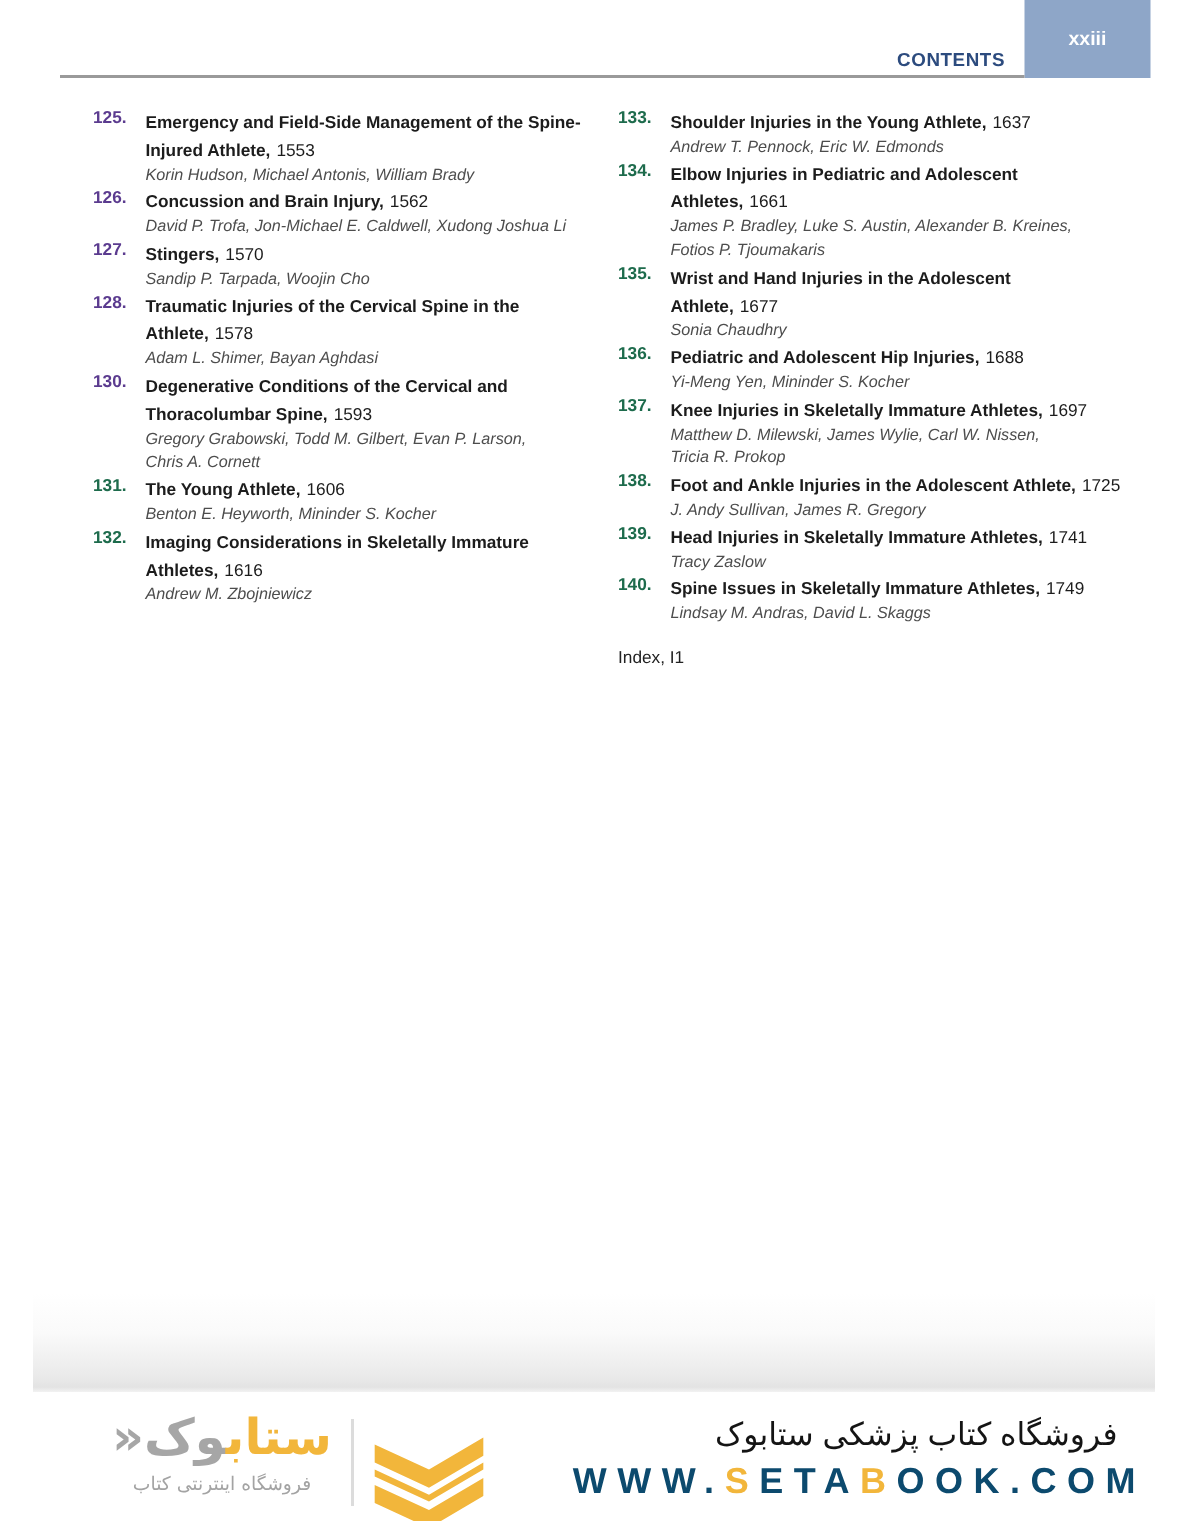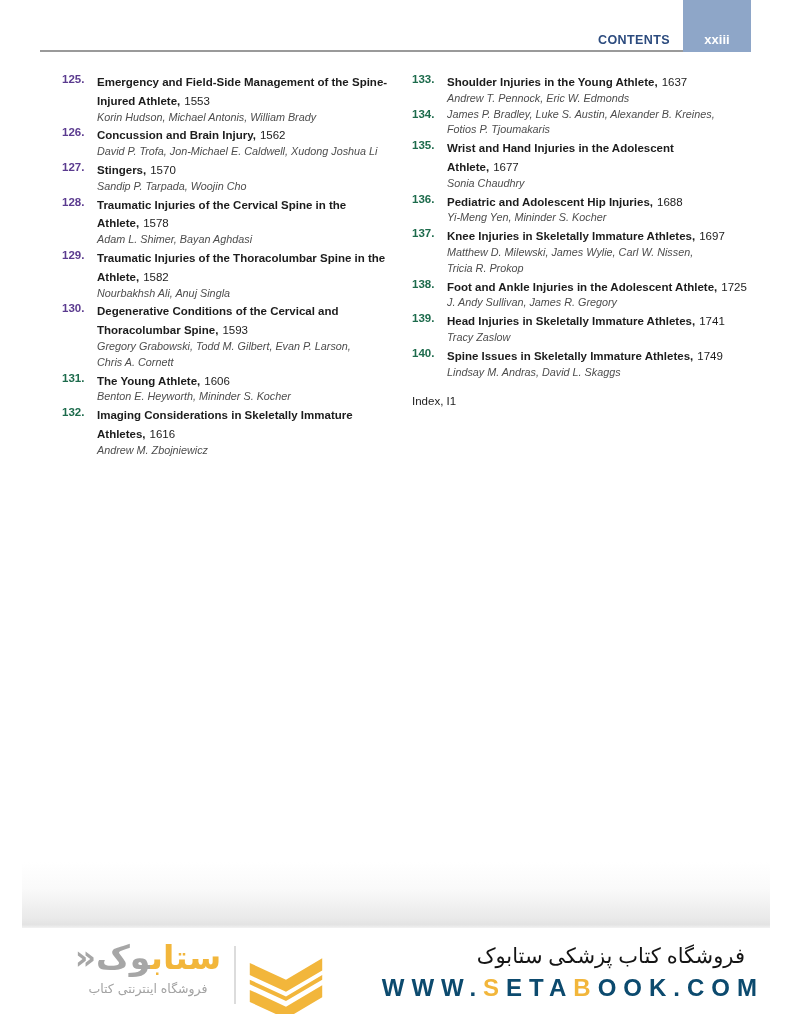--- a/index.html
+++ b/index.html
@@ -2,23 +2,23 @@
 <html style="--purple: #5B3B8F; --green: #1D6B4C; --accent: #F2B63B; --tab: #8EA6C8; --navy: #2C4B7E;"><head>
 <meta charset="utf-8">
 <style>
   html,body{margin:0;padding:0;background:#fff;}
   .page{position:relative;width:792px;height:1014px;background:#ffffff;
         font-family:"Liberation Sans",sans-serif;overflow:hidden;}
 
   
   .contents-label{position:absolute;top:33px;left:0;width:670px;text-align:right;
         font-size:12.5px;font-weight:bold;letter-spacing:.4px;color:var(--navy);}
-  .page-tab{position:absolute;top:0;left:683px;width:68px;height:52px;background:var(--tab);
+  .page-tab{position:absolute;top:0;left:683px;width:84px;height:52px;background:var(--tab);
         display:flex;align-items:flex-end;justify-content:center;box-sizing:border-box;
-        padding-bottom:5px;color:#ffffff;font-weight:bold;font-size:13px;}
+        padding-bottom:19px;color:#ffffff;font-weight:bold;font-size:13px;}
   .header-rule{position:absolute;top:50px;left:40px;width:643px;height:2px;background:#9a9a9a;}
 
   
   .col{position:absolute;top:72px;}
   .col-left{left:62px;width:330px;}
   .col-right{left:412px;width:358px;}
 
   .entry{display:flex;align-items:flex-start;}
   .entry .num{flex:none;width:35px;font-weight:bold;font-size:11.5px;line-height:15.8px;}
   .purple-nums .num{color:var(--purple);}
@@ -99,28 +99,20 @@
 
   <div class="entry">
     <span class="num">128.</span>
     <span class="body">
       <span class="tline"><span class="title">Traumatic Injuries of the Cervical Spine in the
 Athlete,</span><span class="pg">1578</span></span>
       <div class="authors">Adam L. Shimer, Bayan Aghdasi</div>
     </span>
   </div>
 
-  <div class="entry">
-    <span class="num">129.</span>
-    <span class="body">
-      <span class="tline"><span class="title">Traumatic Injuries of the Thoracolumbar Spine in the
-Athlete,</span><span class="pg">1582</span></span>
-      <div class="authors">Nourbakhsh Ali, Anuj Singla</div>
-    </span>
-  </div>
 
   <div class="entry">
     <span class="num">130.</span>
     <span class="body">
       <span class="tline"><span class="title">Degenerative Conditions of the Cervical and
 Thoracolumbar Spine,</span><span class="pg">1593</span></span>
       <div class="authors">Gregory Grabowski, Todd M. Gilbert, Evan P. Larson,
 Chris A. Cornett</div>
     </span>
   </div>
@@ -153,20 +145,22 @@
     <span class="num">133.</span>
     <span class="body">
       <span class="tline"><span class="title">Shoulder Injuries in the Young Athlete,</span><span class="pg">1637</span></span>
       <div class="authors">Andrew T. Pennock, Eric W. Edmonds</div>
     </span>
   </div>
 
   <div class="entry">
     <span class="num">134.</span>
     <span class="body">
+      <span class="tline"><span class="title">Elbow Injuries in Pediatric and Adolescent
+Athletes,</span><span class="pg">1661</span></span>
       <div class="authors">James P. Bradley, Luke S. Austin, Alexander B. Kreines,
 Fotios P. Tjoumakaris</div>
     </span>
   </div>
 
   <div class="entry">
     <span class="num">135.</span>
     <span class="body">
       <span class="tline"><span class="title">Wrist and Hand Injuries in the Adolescent
 Athlete,</span><span class="pg">1677</span></span>

